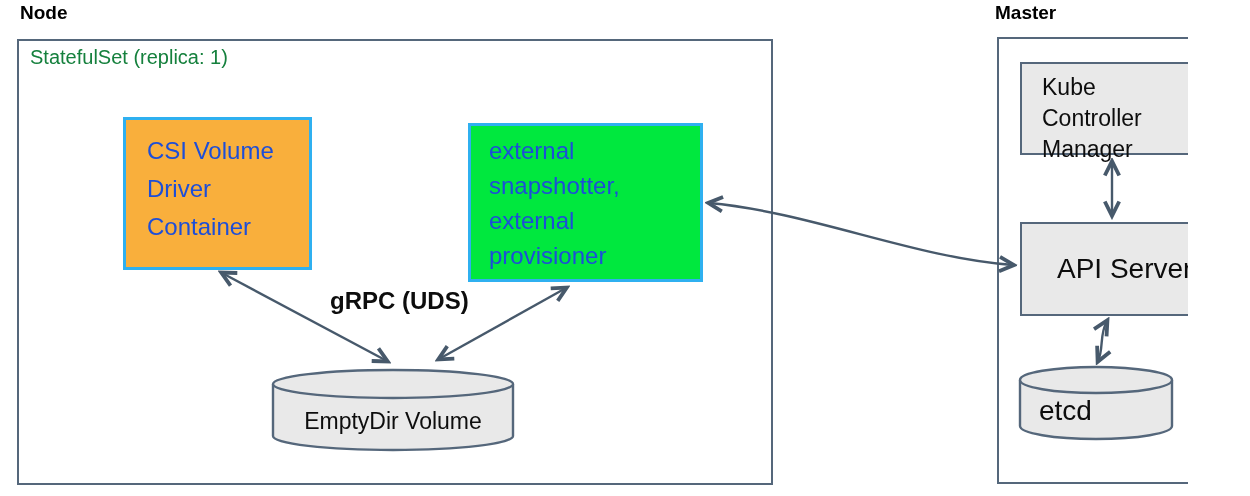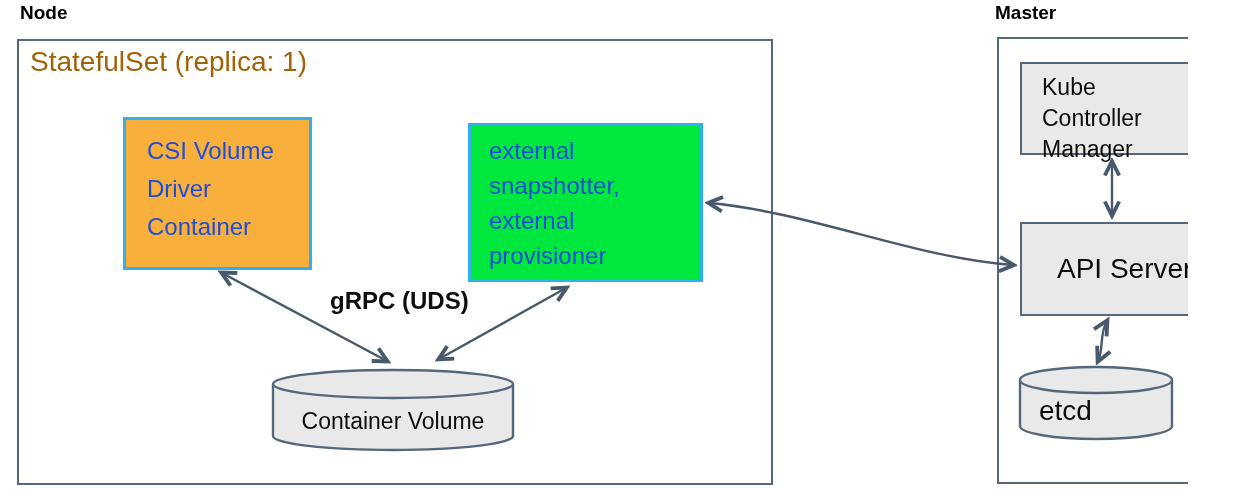--- a/index.html
+++ b/index.html
@@ -23,21 +23,21 @@
   }
   .abs{position:absolute;}
   .group-label{
     font-size:19px;font-weight:bold;color:#000;
   }
   .outer-box{
     border:2px solid var(--outline);
     background:#ffffff;
   }
   .ss-title{
-    font-size:28px;color:#a16207;
+    font-size:20px;color:#15803d;
   }
   .container-box{
     border:3px solid var(--container-border);
     font-size:24px;line-height:38px;color:#1d4ed8;
   }
   .csi-box{
     background:var(--csi-fill);
     padding:12px 0 0 21px;
   }
   .sidecar-box{
@@ -125,17 +125,17 @@
       <ellipse cx="1096" cy="380" rx="76" ry="13" fill="var(--gray-fill)" stroke="var(--outline)" stroke-width="2.4"></ellipse>
     </g>
 
     <path d="M222 273 L387 361" fill="none" stroke="var(--arrow-color)" stroke-width="2.4" marker-start="url(#ah)" marker-end="url(#ah)"></path>
     <path d="M566 288 L439 359" fill="none" stroke="var(--arrow-color)" stroke-width="2.4" marker-start="url(#ah)" marker-end="url(#ah)"></path>
     <path d="M709 203 C810 212 915 258 1013 265" fill="none" stroke="var(--arrow-color)" stroke-width="2.4" marker-start="url(#ah)" marker-end="url(#ah)"></path>
     <path d="M1112 162 L1112 215" fill="none" stroke="var(--arrow-color)" stroke-width="2.4" marker-start="url(#ah)" marker-end="url(#ah)"></path>
     <path d="M1107 321 C1099 335 1104 348 1098 361" fill="none" stroke="var(--arrow-color)" stroke-width="2.4" marker-start="url(#ah)" marker-end="url(#ah)"></path>
   </svg>
 
-  <div class="abs cyl-label" style="left:273px;top:408px;width:240px;text-align:center;">Container Volume</div>
+  <div class="abs cyl-label" style="left:273px;top:408px;width:240px;text-align:center;">EmptyDir Volume</div>
 
   <div class="abs etcd-label" style="left:1039px;top:395px;">etcd</div>
 
 </div>
 
 </body></html>

